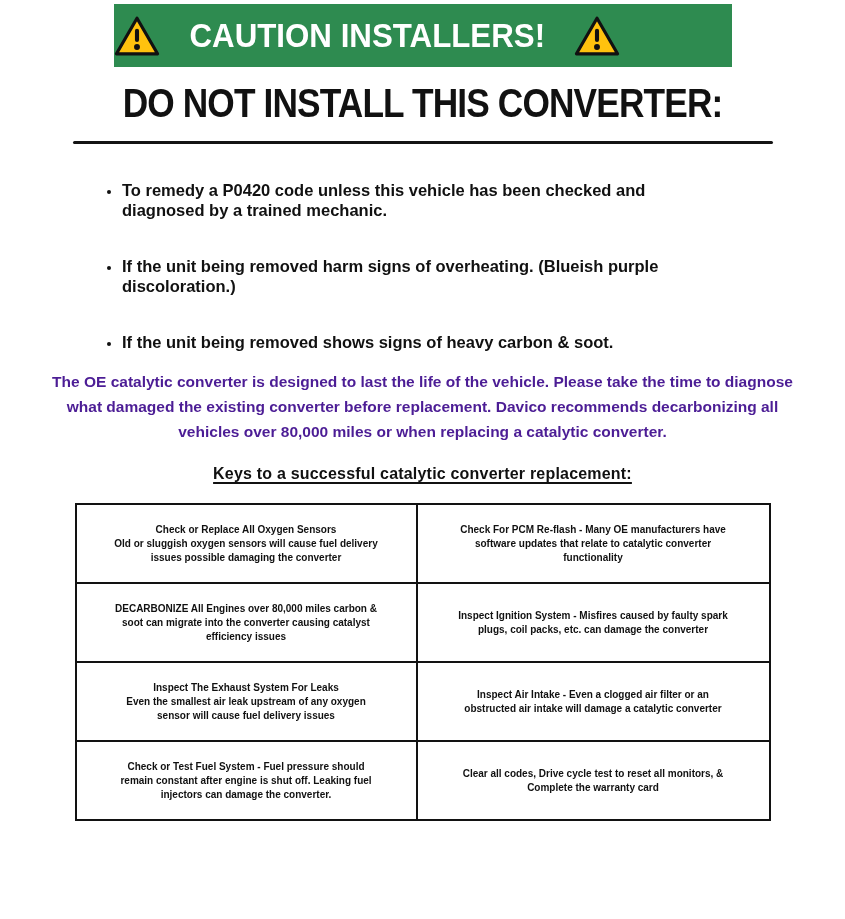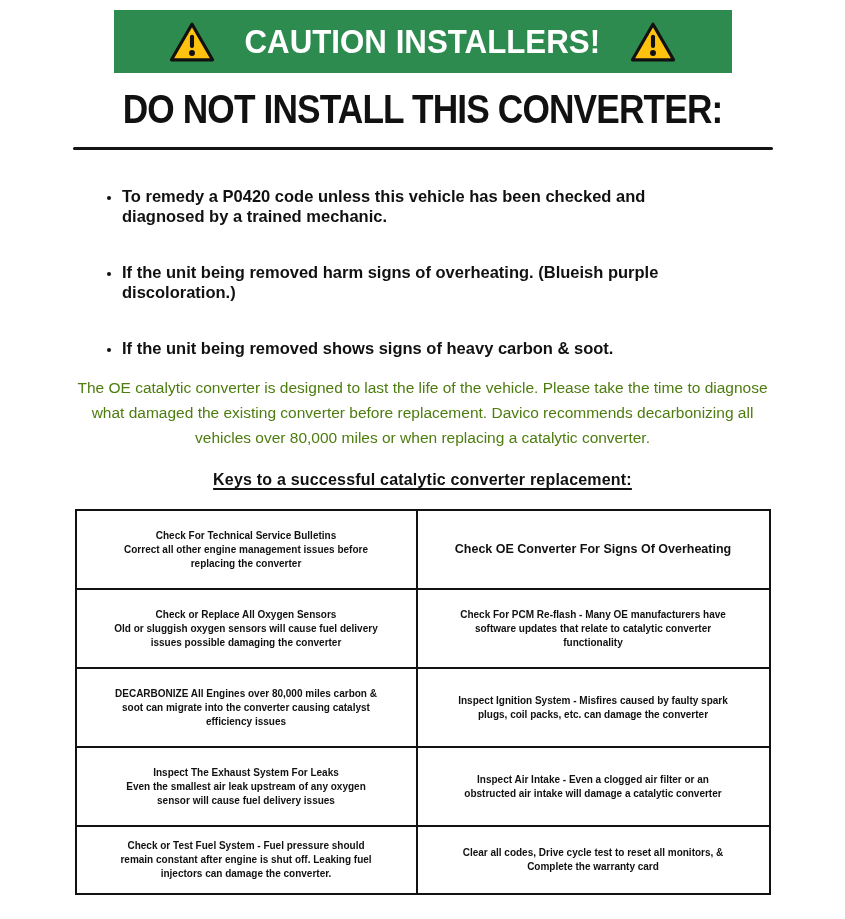--- a/index.html
+++ b/index.html
@@ -6,23 +6,23 @@
   html, body { background: #ffffff; }
   body {
     width: 845px; height: 919px; overflow: hidden;
     font-family: "Liberation Sans", sans-serif;
     color: #111;
   }
   .pre { white-space: pre-line; }
 
   
   .banner {
-    width: 618px; height: 63px; margin: 10px auto;
+    width: 618px; height: 63px; margin: 4px auto;
     background: var(--banner-green, #2e8b50);
-    display: flex; align-items: center; justify-content: center; gap: 14px;
+    display: flex; align-items: center; justify-content: flex-start; gap: 14px;
   }
   .banner-title {
     color: #fff; font-size: 34px; font-weight: bold;
     letter-spacing: 0px; transform: scaleX(.92); white-space: nowrap;
   }
   .tri { display: inline-flex; }
 
   
   .heading {
     margin-top: 13px; text-align: center;
@@ -41,21 +41,21 @@
     margin: 7px 60px 0 122px; list-style: disc outside;
   }
   .bullets li {
     font-size: 16.5px; font-weight: bold; line-height: 20px; margin-top: 36px;
   }
   .bullets li::marker { font-size: 13px; }
 
   
   .para {
     margin: 17px auto 0; text-align: center;
-    font-size: 15.5px; line-height: 25px; font-weight: normal; color: #4d7c0f;
+    font-size: 15.5px; line-height: 25px; font-weight: bold; color: #4c1d95;
     width: 845px;
   }
 
   
   .keys {
     margin-top: 21px; text-align: center;
     font-size: 16px; font-weight: bold; letter-spacing: .2px;
     text-decoration: underline; text-decoration-thickness: 2px; text-underline-offset: 3px;
   }
 
@@ -118,26 +118,20 @@
 
   <h2 class="keys">Keys to a successful catalytic converter replacement:</h2>
 
   <table class="keys-table">
     <colgroup>
         <col class="c-left">
         <col class="c-right">
       </colgroup>
     <tbody>
       <tr>
-        <td class="pre">Check For Technical Service Bulletins
-Correct all other engine management issues before
-replacing the converter</td>
-        <td class="pre large">Check OE Converter For Signs Of Overheating</td>
-      </tr>
-      <tr>
         <td class="pre">Check or Replace All Oxygen Sensors
 Old or sluggish oxygen sensors will cause fuel delivery
 issues possible damaging the converter</td>
         <td class="pre">Check For PCM Re-flash - Many OE manufacturers have
 software updates that relate to catalytic converter
 functionality</td>
       </tr>
       <tr>
         <td class="pre">DECARBONIZE All Engines over 80,000 miles carbon &amp;
 soot can migrate into the converter causing catalyst

